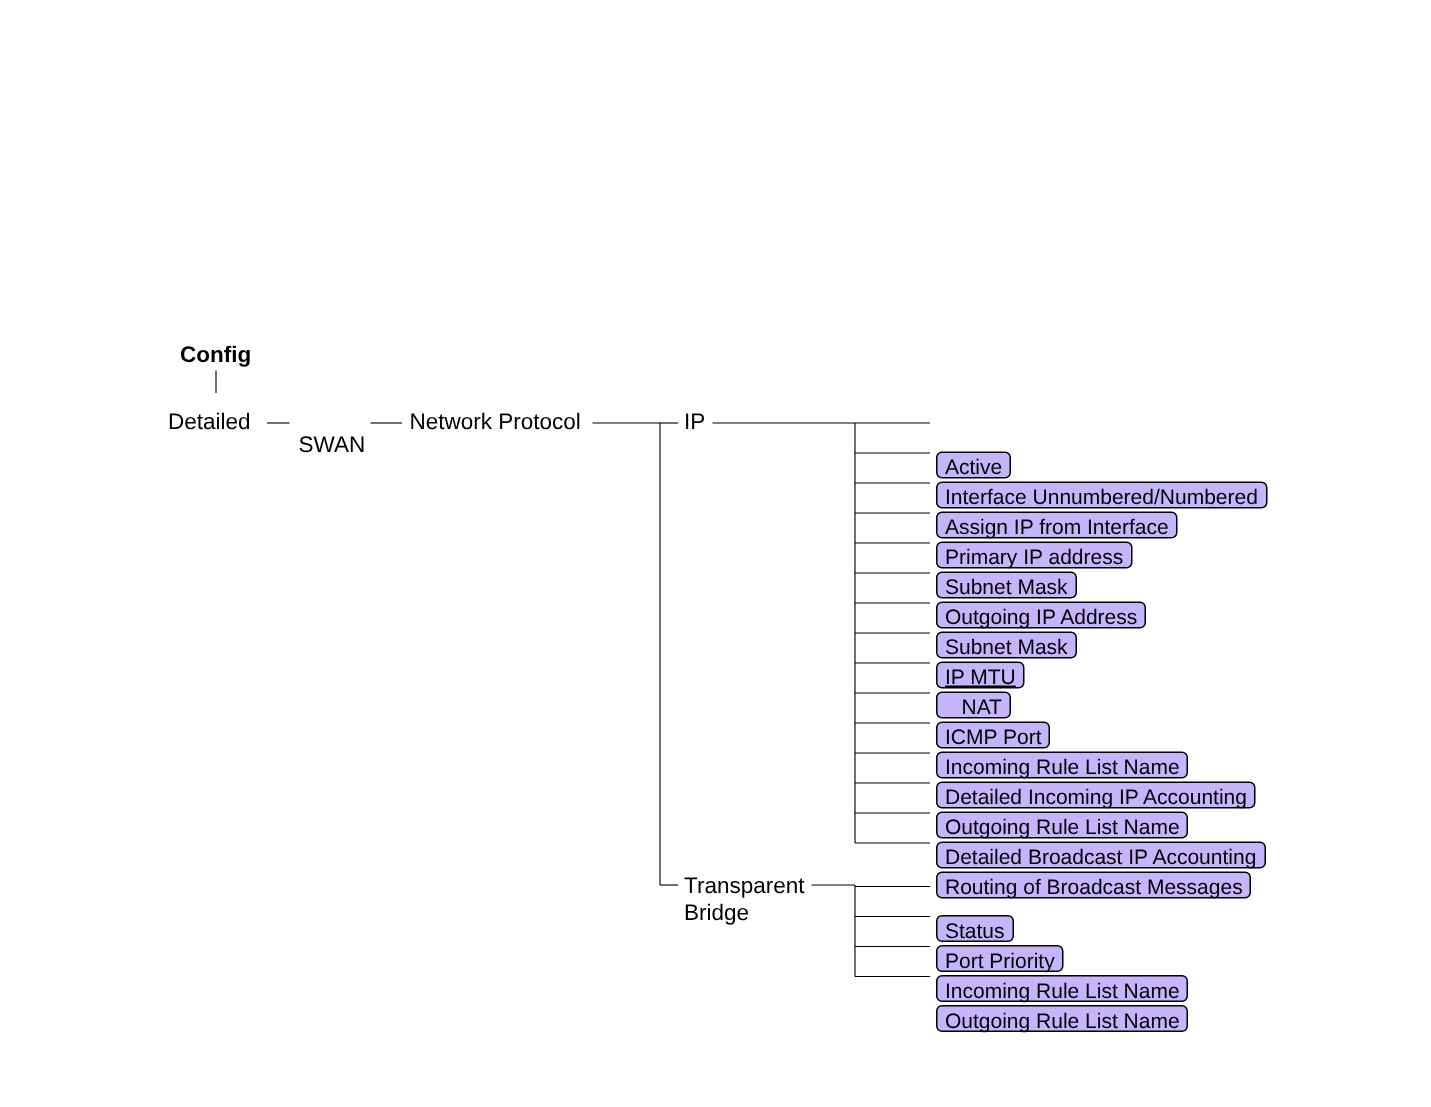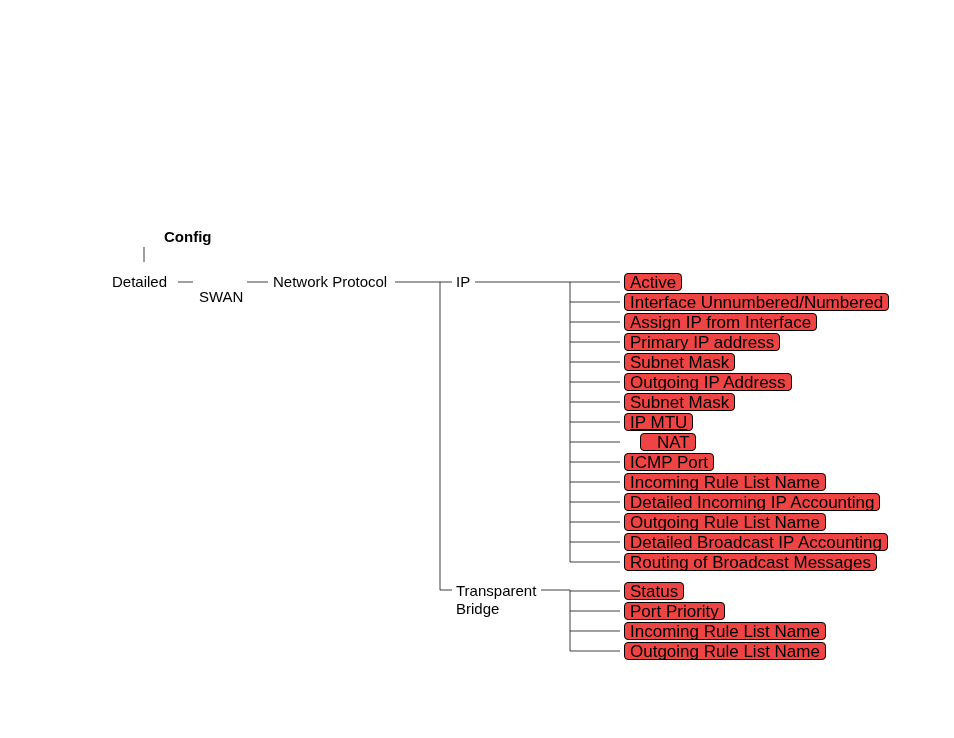--- a/index.html
+++ b/index.html
@@ -11,31 +11,32 @@
     background: #fff;
     font-family: Arial, Helvetica, sans-serif;
     font-size: 15px;
     color: #000;
     position: relative;
   }
   .label {
     position: absolute;
     white-space: nowrap;
   }
-  .bold { font-weight: bold; margin-left: 44px; }
+  .bold { font-weight: bold; }
   .boxed {
     position: absolute;
     border: 1px solid #000;
     border-radius: 4px;
     padding: 0 5px;
     line-height: 18px;
     height: 18px;
-    font-size: 17px;
-    background: #ef4444;
+    font-size: 14px;
+    background: #c4b5fd;
     white-space: nowrap;
+    margin-top: 28px;
   }
   svg.lines {
     position: absolute;
     left: 0; top: 0;
     width: 954px; height: 738px;
     pointer-events: none;
   }
   svg.lines line {
     stroke: #000;
     stroke-width: 0.75;
@@ -56,21 +57,21 @@
 <div class="label" style="left:456px; top:600px;">Bridge</div>
 
 <div class="boxed" style="left:624px; top:273px;">Active</div>
 <div class="boxed" style="left:624px; top:293px;">Interface Unnumbered/Numbered</div>
 <div class="boxed" style="left:624px; top:313px;">Assign IP from Interface</div>
 <div class="boxed" style="left:624px; top:333px;">Primary IP address</div>
 <div class="boxed" style="left:624px; top:353px;">Subnet  Mask</div>
 <div class="boxed" style="left:624px; top:373px;">Outgoing IP Address</div>
 <div class="boxed" style="left:624px; top:393px;">Subnet  Mask</div>
 <div class="boxed" style="left:624px; top:413px;text-decoration:underline;">IP MTU</div>
-<div class="boxed" style="left:640px; top:433px;padding-left:16px;">NAT</div>
+<div class="boxed" style="left:624px; top:433px;padding-left:16px;">NAT</div>
 <div class="boxed" style="left:624px; top:453px;">ICMP Port</div>
 <div class="boxed" style="left:624px; top:473px;">Incoming Rule List Name</div>
 <div class="boxed" style="left:624px; top:493px;">Detailed Incoming IP Accounting</div>
 <div class="boxed" style="left:624px; top:513px;">Outgoing Rule List Name</div>
 <div class="boxed" style="left:624px; top:533px;">Detailed Broadcast IP Accounting</div>
 <div class="boxed" style="left:624px; top:553px;text-align:right;">Routing of Broadcast Messages</div>
 
 <div class="boxed" style="left:624px; top:582px;">Status</div>
 <div class="boxed" style="left:624px; top:602px;">Port Priority</div>
 <div class="boxed" style="left:624px; top:622px;">Incoming Rule List Name</div>

